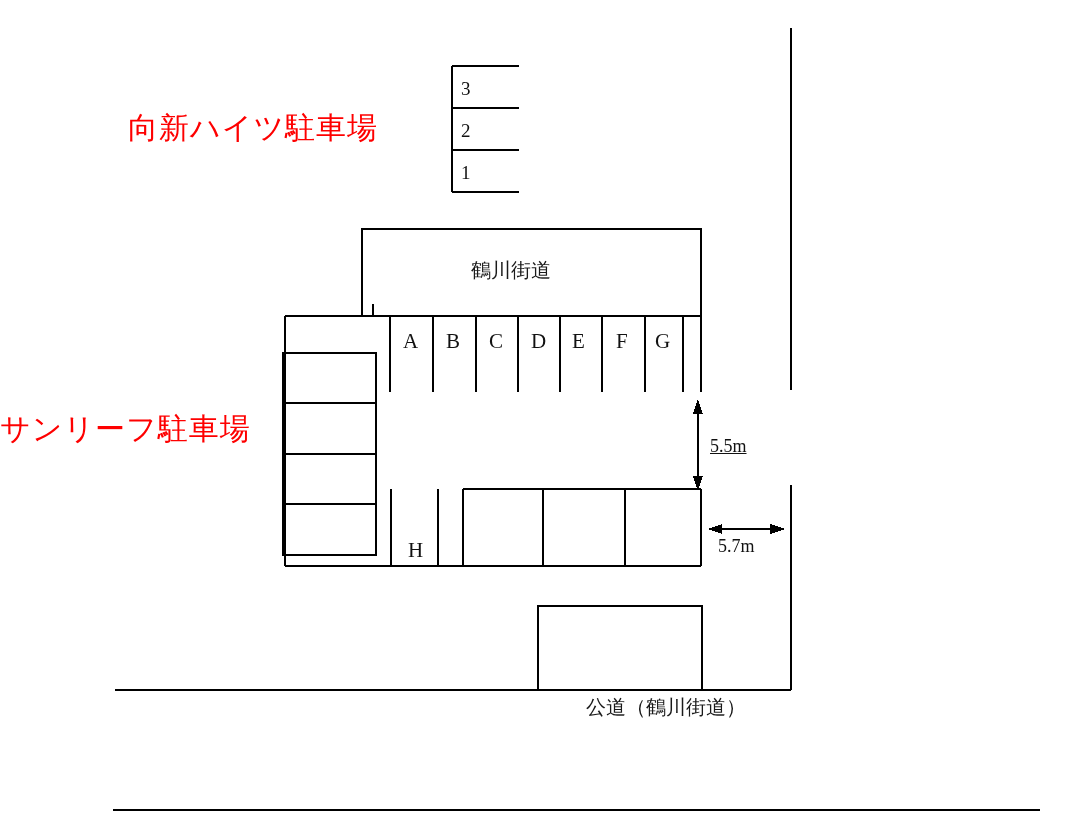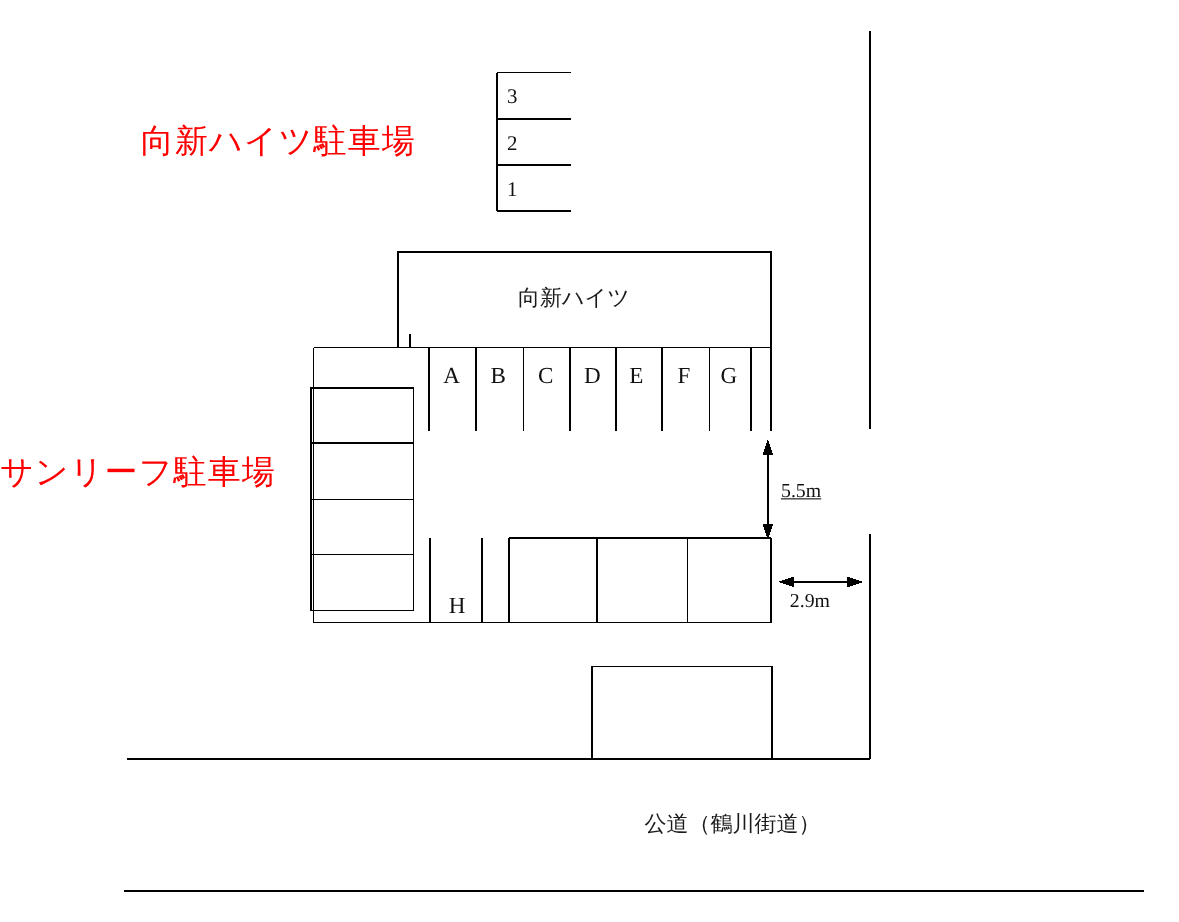--- a/index.html
+++ b/index.html
@@ -149,30 +149,30 @@
   </svg>
 
   <div class="lbl red-title" style="left:128px; top:108px;">向新ハイツ駐車場</div>
 
   <div class="lbl red-title" style="left:0px; top:409px;">サンリーフ駐車場</div>
 
   <div class="lbl row-num" style="left:461px; top:78px;">3</div>
   <div class="lbl row-num" style="left:461px; top:120px;">2</div>
   <div class="lbl row-num" style="left:461px; top:162px;">1</div>
 
-  <div class="lbl jp-label" style="left:471px; top:257px;">向新ハイツ</div>
+  <div class="lbl jp-label" style="left:471px; top:257px;">鶴川街道</div>
 
   <div class="lbl stall-letter" style="left:403px; top:329px;">A</div>
   <div class="lbl stall-letter" style="left:446px; top:329px;">B</div>
   <div class="lbl stall-letter" style="left:489px; top:329px;">C</div>
   <div class="lbl stall-letter" style="left:531px; top:329px;">D</div>
   <div class="lbl stall-letter" style="left:572px; top:329px;">E</div>
   <div class="lbl stall-letter" style="left:616px; top:329px;">F</div>
   <div class="lbl stall-letter" style="left:655px; top:329px;">G</div>
 
   <div class="lbl stall-letter" style="left:408px; top:538px;">H</div>
 
   <div class="lbl dim-label" style="left:710px; top:436px;text-decoration:underline;">5.5m</div>
-  <div class="lbl dim-label" style="left:718px; top:536px;">2.9m</div>
+  <div class="lbl dim-label" style="left:718px; top:536px;">5.7m</div>
 
-  <div class="lbl road-label" style="left:586px; top:735px;">公道（鶴川街道）</div>
+  <div class="lbl road-label" style="left:586px; top:694px;">公道（鶴川街道）</div>
 
 </div>
 
 </body></html>

